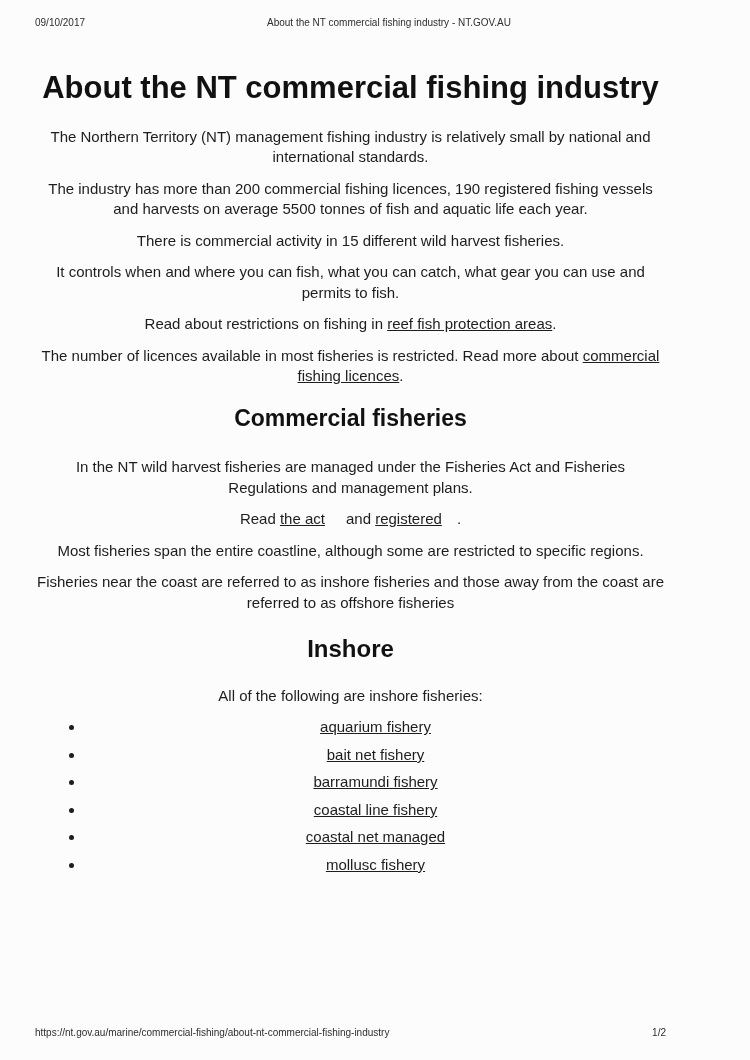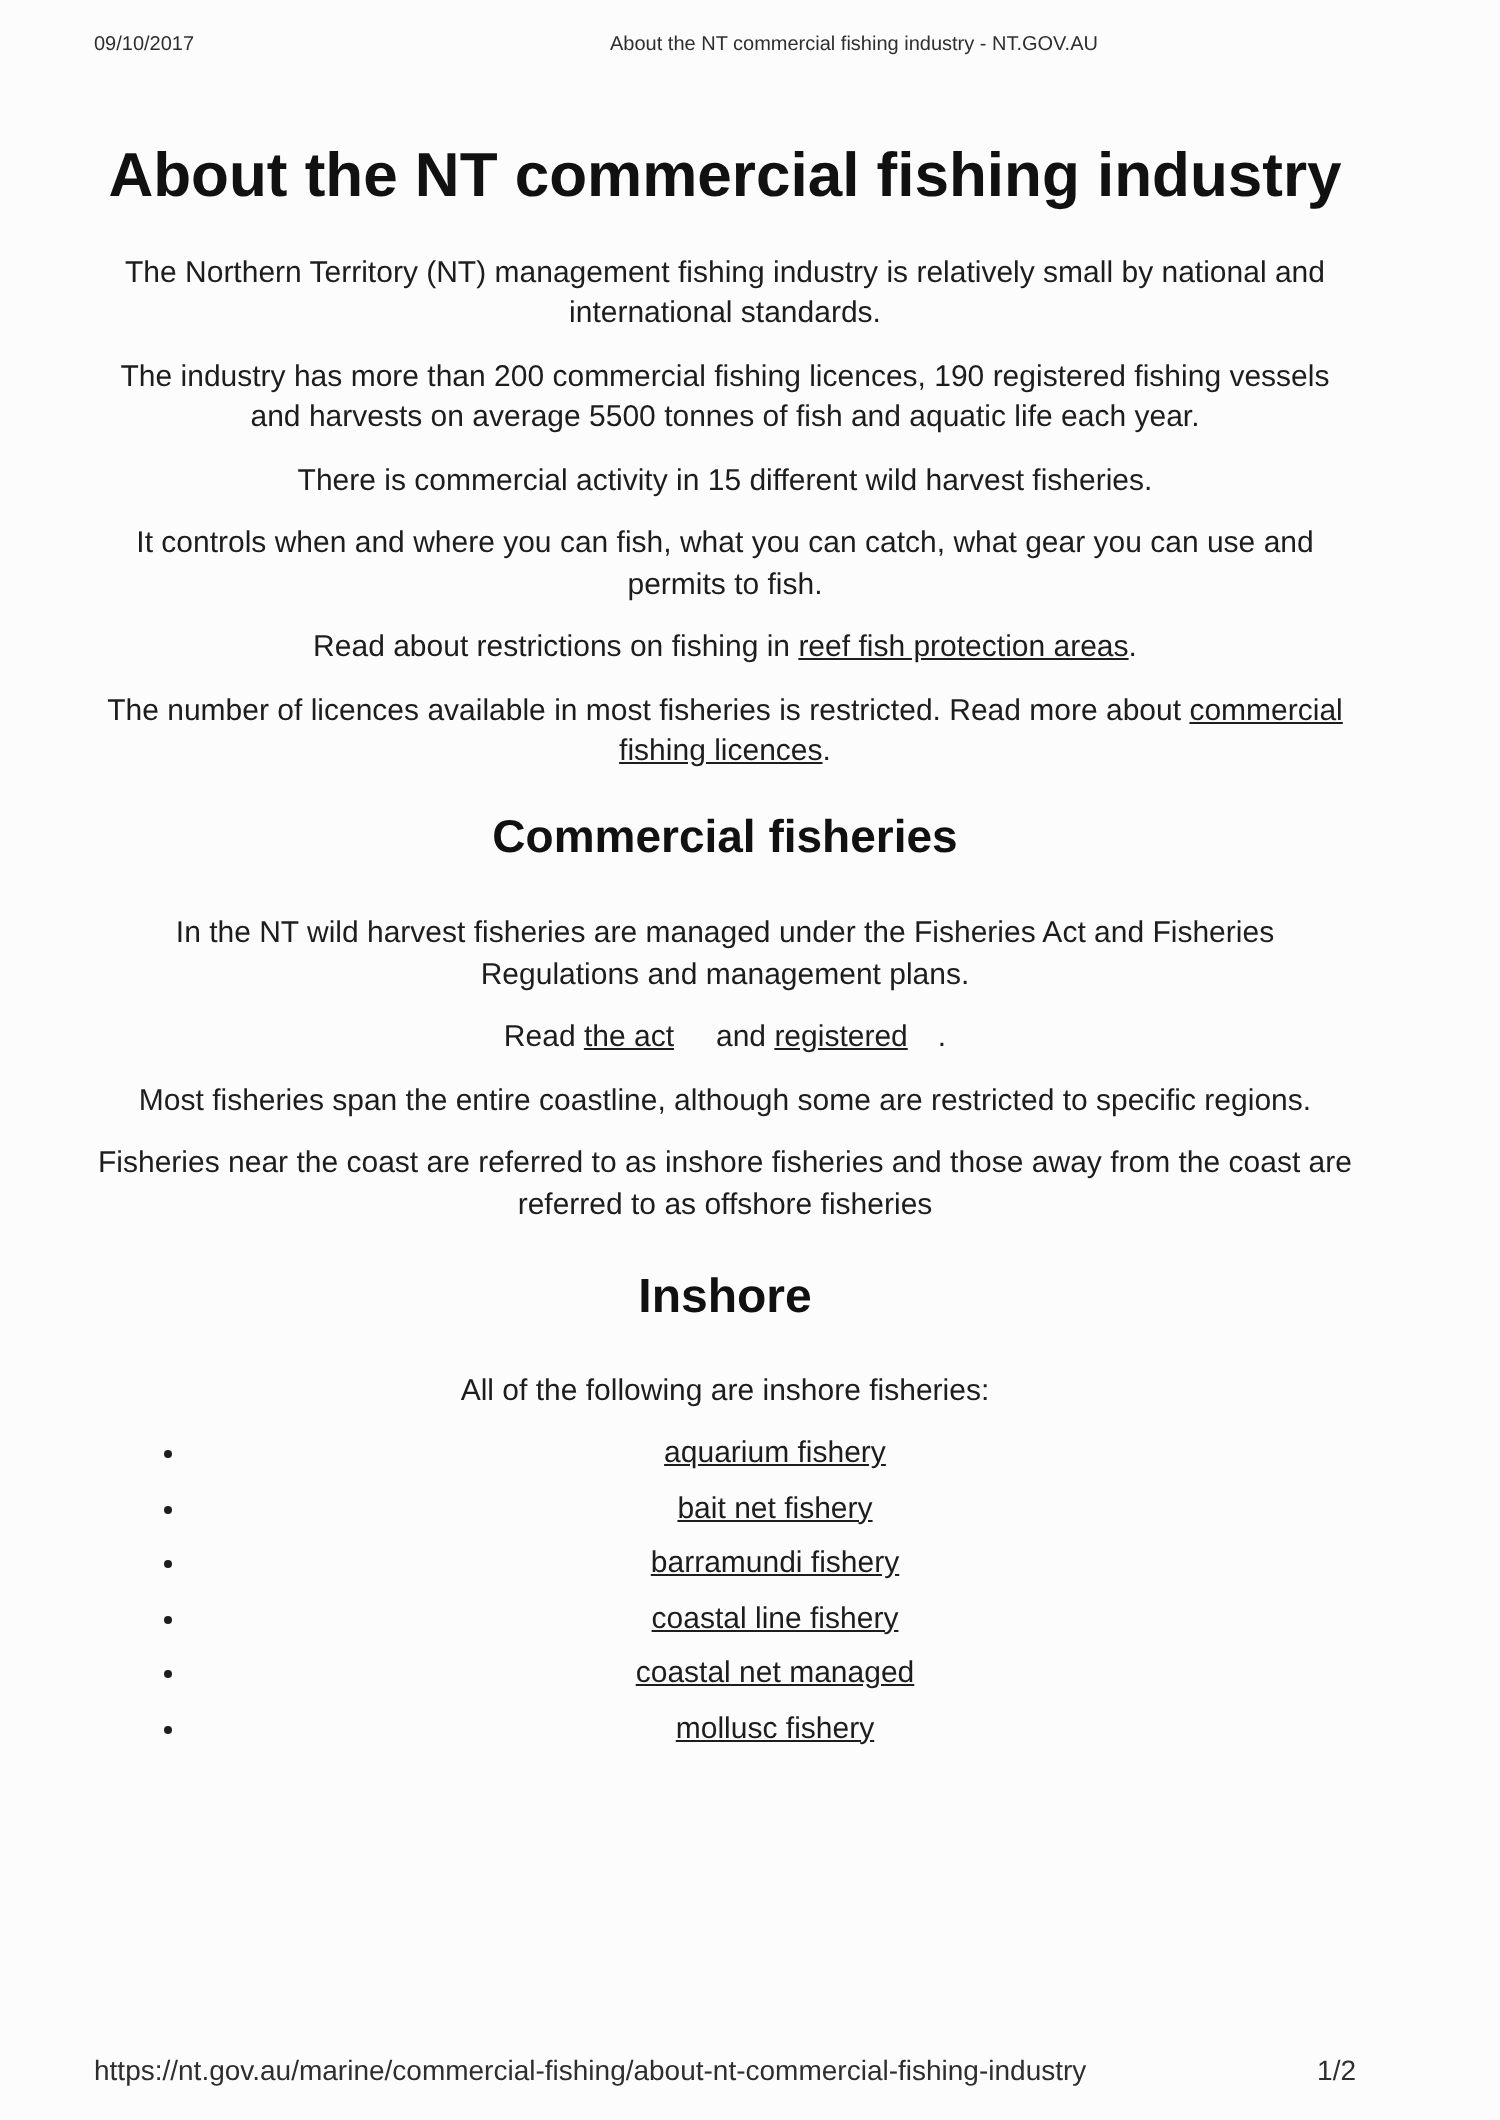--- a/index.html
+++ b/index.html
@@ -9,33 +9,32 @@
     height: 1060px;
     background: #fcfcfc;
     color: #1d1d1d;
     font-family: "Liberation Sans", "DejaVu Sans", sans-serif;
   }
   .page {
     position: relative;
     width: 695px;
     height: 1060px;
     overflow: hidden;
-    margin-left: 12px;
   }
   .print-header {
     position: absolute;
     top: 17px;
     left: 35px;
     right: 29px;
     height: 13px;
     font-size: 10px;
     color: #2e2e2e;
   }
   .print-header .hdr-date { position: absolute; left: 0; top: 0; white-space: nowrap; }
-  .print-header .hdr-title { position: absolute; left: 258px; top: 0; white-space: nowrap; }
+  .print-header .hdr-title { position: absolute; left: 232px; top: 0; white-space: nowrap; }
 
   main { padding: 70px 29px 0 35px; text-align: center; }
 
   h1 {
     font-size: 31px;
     line-height: 1.15;
     font-weight: bold;
     margin: 0 0 21px 0;
     color: #111;
   }
@@ -77,21 +76,21 @@
     margin: 0 0 7px 0;
   }
 
   .print-footer {
     position: absolute;
     top: 1027px;
     left: 35px;
     right: 29px;
     display: flex;
     justify-content: space-between;
-    font-size: 14px;
+    font-size: 10px;
     color: #2e2e2e;
   }
   .print-footer span { white-space: nowrap; }
 </style>
 </head>
 <body>
 
 <div class="page">
 
   <div class="print-header">

